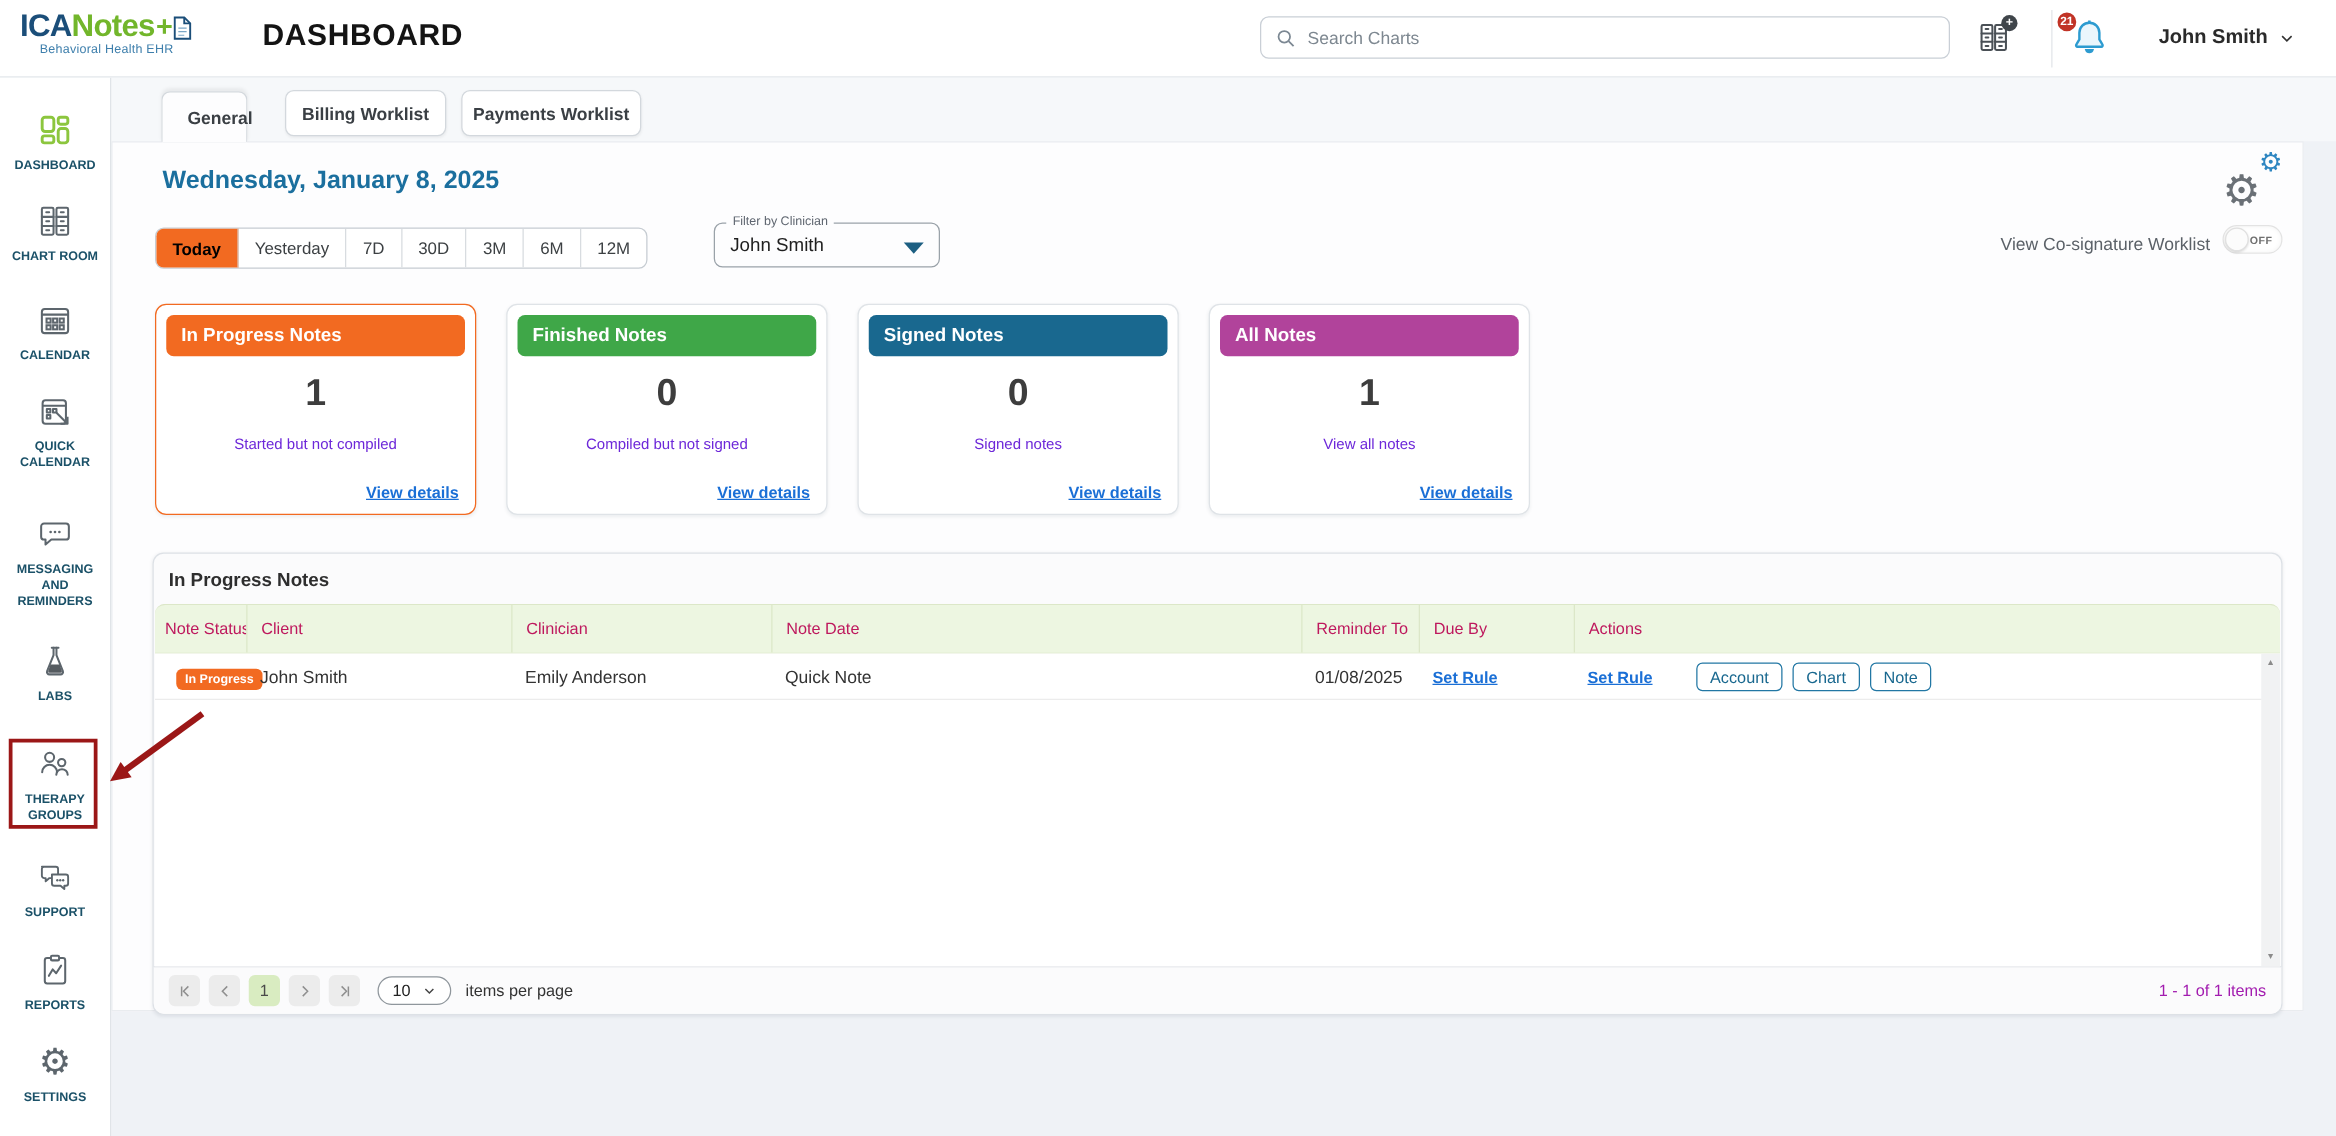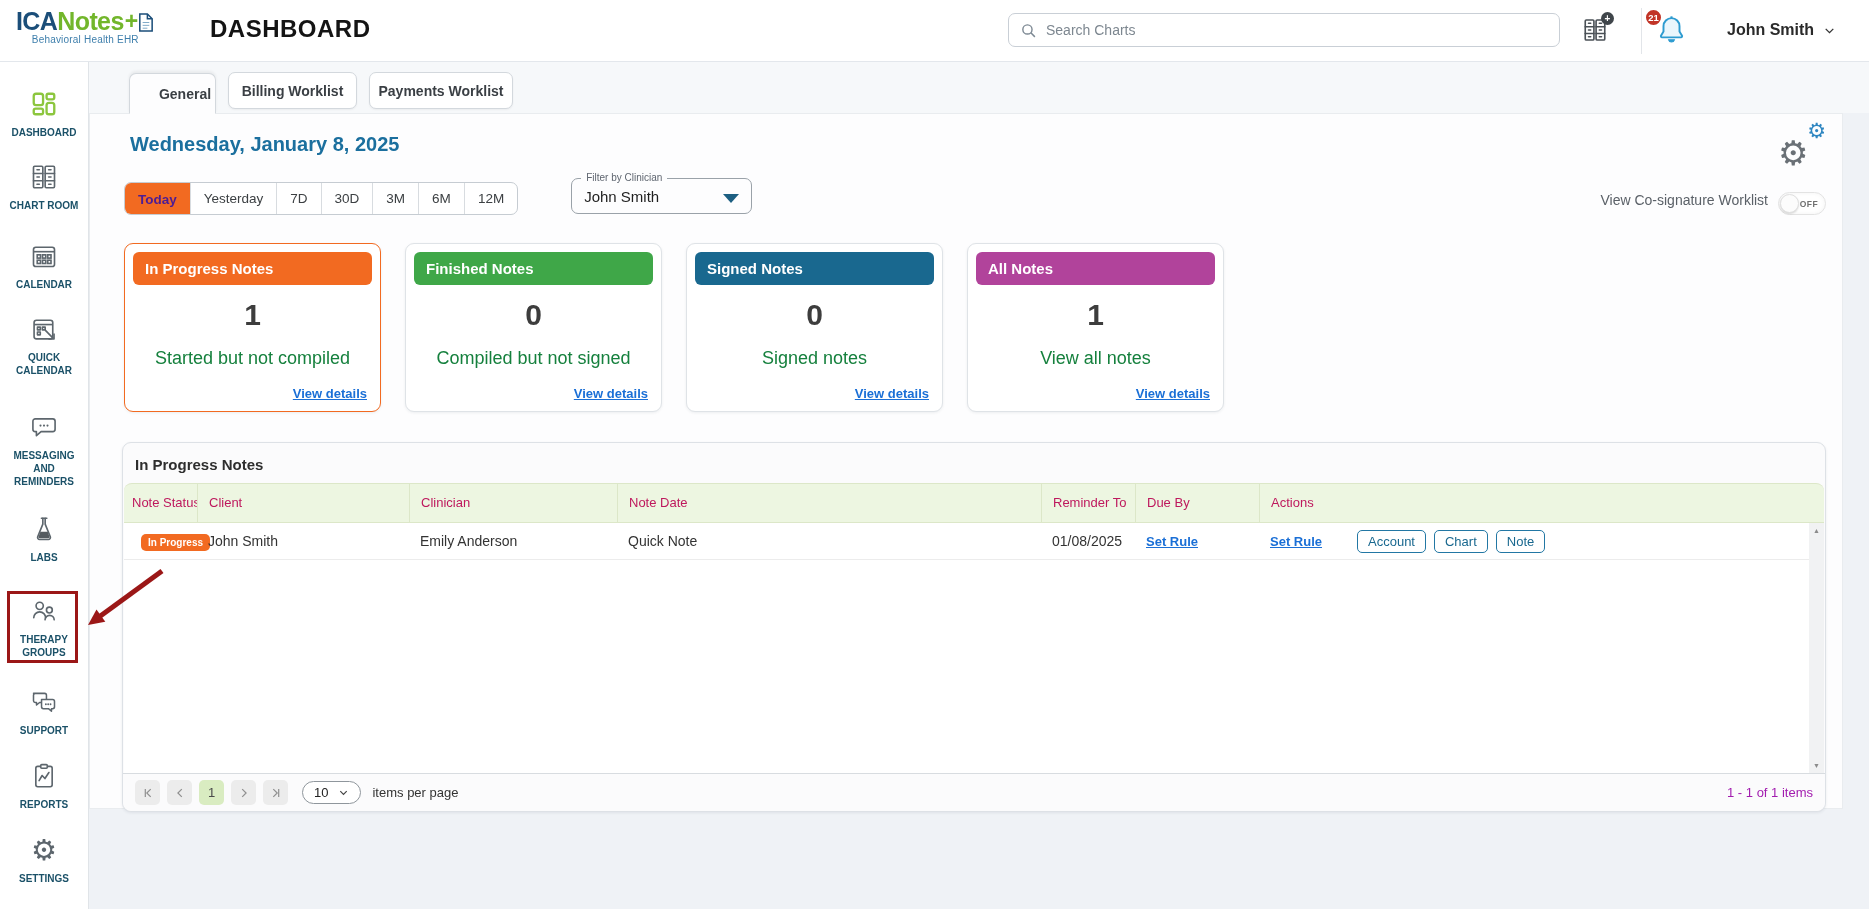--- a/index.html
+++ b/index.html
@@ -44,60 +44,60 @@
   .anno-box { position:absolute; left:7px; top:529px; width:71px; height:72px; border:3px solid #9B1717; z-index:26; }
   .anno-arrow { position:absolute; left:82px; top:558px; z-index:27; pointer-events:none; }
   
   .main { position:absolute; left:89px; top:62px; width:1780px; }
   .tabstrip { height:51px; background:#F6F8FA; position:relative; }
   .tab { position:absolute; display:flex; align-items:center; justify-content:center;
          font-size:14px; font-weight:600; color:#3a3f44; background:#fff; border:1px solid #d3d8dd;
          border-radius:7px; bottom:4px; height:37px; cursor:pointer; box-shadow:0 1px 2px rgba(0,0,0,.05); }
   .tab.active { bottom:-1px; height:41px; border-radius:7px 7px 0 0; border-bottom:1px solid #FDFDFE;
                 background:#FDFDFE; z-index:3; box-shadow:0 -2px 3px rgba(0,0,0,.06); }
-  .tab-general { left:40px; width:87px;padding-left:25px; }
+  .tab-general { left:40px; width:69px;padding-left:25px; }
   .tab-billing { left:139px; width:129px; }
   .tab-payments { left:280px; width:144px; }
   .panel { position:relative; width:1754px; height:696px; background:#FDFDFE;
            border:1px solid #e9ecef; border-top:1px solid #e9ecef; }
   .date-heading { padding:19px 0 0 40px; font-size:20px; font-weight:700; color:#1B6F9E; }
   
   .corner-tools { position:absolute; top:10px; right:16px; display:flex; flex-direction:column;
                   align-items:flex-end; gap:14px; z-index:4; }
   .gear-duo { position:relative; width:48px; height:42px; cursor:pointer; }
   .gear-big { position:absolute; left:0; bottom:-4px; font-size:34px; color:#6a7076; line-height:34px; }
   .gear-small { position:absolute; right:0; top:-4px; font-size:21px; color:#2E86C1; line-height:21px; }
-  .cosig { display:flex; align-items:flex-start; gap:10px;margin-top:12px; }
+  .cosig { display:flex; align-items:flex-end; gap:10px; }
   .cosig-label { font-size:14px; color:#5b6168; }
   .toggle { width:48px; height:23px; border:1px solid #e3e3e3; border-radius:12px; background:#fff;
             position:relative; box-shadow:inset 0 0 4px rgba(0,0,0,.05); cursor:pointer; }
   .knob { position:absolute; left:1px; top:1px; width:19px; height:19px; border-radius:50%; background:#fcfcfc;
           border:1px solid #e0e0e0; box-shadow:0 1px 2px rgba(0,0,0,.15); }
   .toggle-text { position:absolute; right:7px; top:6px; font-size:8.5px; color:#707070; letter-spacing:.4px; font-weight:600; }
   
   .filter-row { display:flex; align-items:flex-start; margin:26px 0 0 34px; }
   .segmented { display:flex; border:1px solid #c6ccd2; border-radius:7px; overflow:hidden; background:#fff; height:33px; }
   .seg { padding:0 13px; line-height:31px; font-size:13.5px; color:#3c4043; border-right:1px solid #d8dce0; cursor:pointer;
          white-space:nowrap; }
   .seg:last-child { border-right:none; }
-  .seg.active { background:#F26A21; color:#4c1d95; font-weight:700; line-height:33px; margin:-1px 0; padding-top:1px; }
+  .seg.active { background:#F26A21; color:#000000; font-weight:700; line-height:33px; margin:-1px 0; padding-top:1px; }
   .clin-field { margin-left:53px; width:181px; height:36px; border:1px solid #9aa2a9; border-radius:7px;
                 position:relative; margin-top:-4px; cursor:pointer; background:#FDFDFE; }
   .clin-legend { position:absolute; top:-7px; left:9px; background:#FDFDFE; padding:0 5px; font-size:10px; color:#5f6670; }
   .clin-value { padding:9px 12px; font-size:15px; color:#1f1f1f; }
   .clin-caret { position:absolute; right:12px; top:15px; width:0; height:0;
                 border-left:8px solid transparent; border-right:8px solid transparent; border-top:9px solid #1D5F82; }
   
   .cards { display:flex; gap:24px; margin:28px 0 0 34px; }
   .card { width:257px; height:169px; background:#fff; border:1px solid #dfe3e7; border-radius:9px; position:relative;
           box-shadow:0 1px 3px rgba(20,40,60,.07); cursor:pointer; }
   .card.selected { border:1px solid #F26A21; }
   .card-head { margin:8px; border-radius:6px; padding:8px 12px; color:#fff; font-size:15px; font-weight:700; }
   .card-count { text-align:center; font-size:30px; font-weight:700; color:#3d3d3d; margin-top:13px; }
-  .card-sub { text-align:center; font-size:18px; color:#15803d; margin-top:16px; }
+  .card-sub { text-align:center; font-size:12px; color:#6d28d9; margin-top:16px; }
   .card-link { position:absolute; right:13px; bottom:10px; font-size:13px; font-weight:700; color:#1A6FD6;
                text-decoration:underline; cursor:pointer; }
   
   .table-card { margin:30px 0 0 32px; width:1704px; background:#FBFBFC; border:1px solid #dde1e6; border-radius:9px;
                 box-shadow:0 1px 3px rgba(20,40,60,.08); position:relative; }
   .tc-title { padding:13px 12px 10px; font-size:15px; font-weight:700; color:#2e2e2e; }
   .tgrid { display:grid; grid-template-columns:73px 212px 208px 424px 94px 124px 92px 1fr; }
   .thead { background:#EDF6E1; border-top:1px solid #DCE7C8; border-bottom:1px solid #DCE7C8;
            border-radius:8px 8px 0 0; margin:0 1px; }
   .th { padding:0 11px; line-height:38px; font-size:13px; color:#be185d; border-left:1px solid #DCE7C8;

